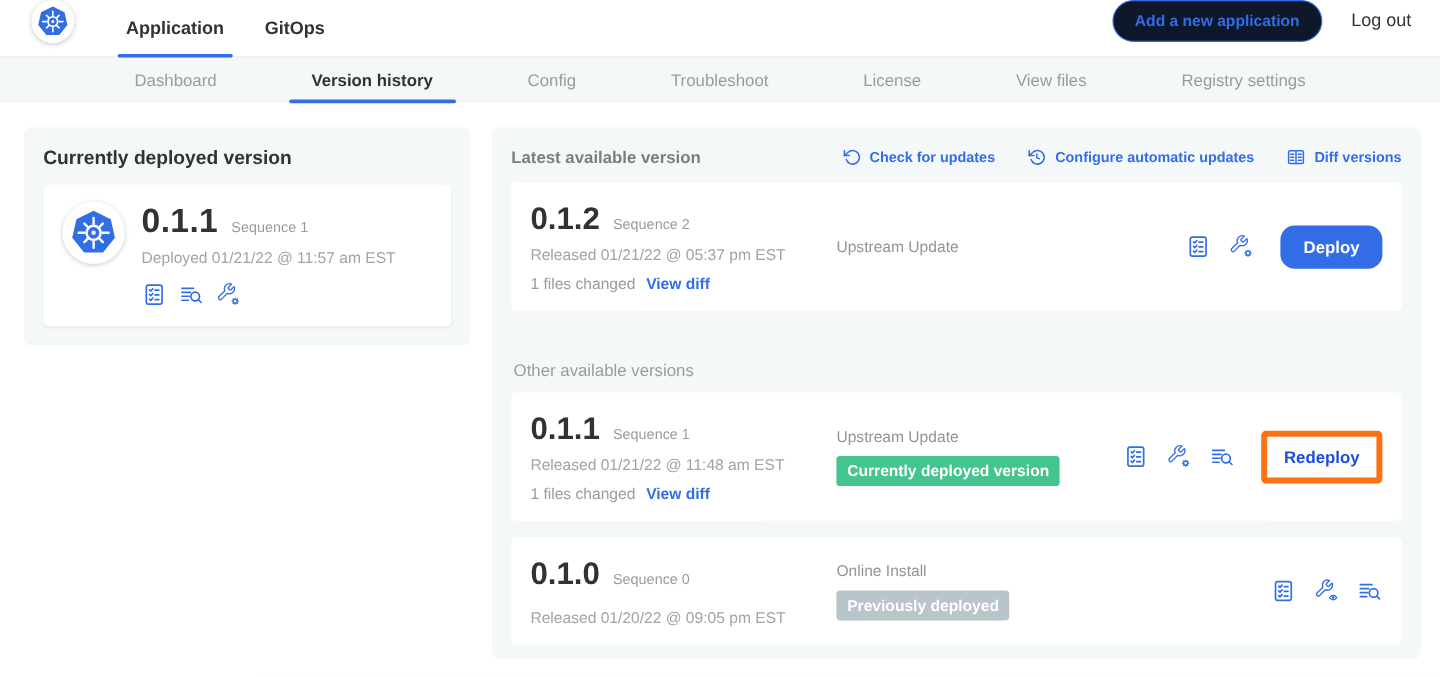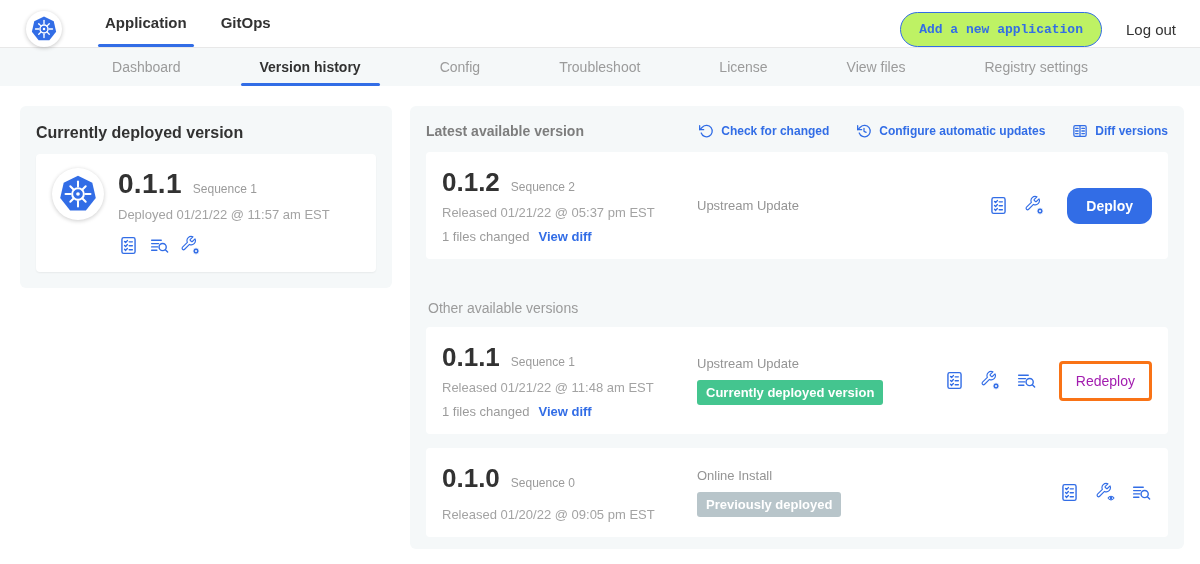--- a/index.html
+++ b/index.html
@@ -3,34 +3,34 @@
 <meta charset="utf-8">
 <style>
   * { box-sizing: border-box; }
   html,body { margin:0; padding:0; }
   body {
     width:1200px; height:564px; overflow:hidden;
     background:#ffffff; color:#323232;
     font-family:"Liberation Sans", sans-serif;
   }
   
-  .topbar { height:48px; display:flex; align-items:flex-end; padding:16px 24px 0 26px;
+  .topbar { height:48px; display:flex; align-items:flex-start; padding:0 24px 0 26px;
             background:#fff; border-bottom:1px solid #e8e8e8; }
   .logo-wrap { width:36px; height:36px; border-radius:50%; background:#fff;
                box-shadow:0 1px 4px rgba(0,0,0,.22); display:flex; align-items:center;
                justify-content:center; margin-right:26px; flex:none; }
   .logo-wrap svg { width:30px; height:30px; }
   .top-tab { font-size:15px; font-weight:700; color:#323232; padding:0 17px; height:48px;
              line-height:48px; position:relative; cursor:pointer; }
   .top-tab.active::after { content:""; position:absolute; left:10px; right:10px; bottom:0;
              height:3px; background:#326de6; border-radius:2px; }
   .top-right { margin-left:auto; display:flex; align-items:center; gap:24px; }
   .add-app-btn { border:1px solid #326de6; color:#326de6; font-weight:700; font-size:13px;
-             padding:9px 18px; border-radius:20px; background:#bef264; cursor:pointer;
-             font-family:Liberation Mono, monospace; }
+             padding:9px 18px; border-radius:20px; background:#0f172a; cursor:pointer;
+             font-family:Liberation Sans, sans-serif; }
   .logout { font-size:15px; color:#323232; cursor:pointer; }
   
   .subnav { height:38px; background:#f5f8f9; display:flex; justify-content:center;gap:21px; }
   .subnav-tab { font-size:14px; color:#9b9b9b; padding:0 29px; display:flex;
                 align-items:center; position:relative; cursor:pointer; white-space:nowrap; }
   .subnav-tab.active { color:#323232; font-weight:700; }
   .subnav-tab.active::after { content:""; position:absolute; left:10px; right:10px; bottom:0;
                 height:3px; background:#326de6; border-radius:2px; }
   
   .main { display:flex; align-items:flex-start; gap:18px; padding:20px 16px 0 20px; }
@@ -70,21 +70,21 @@
              align-items:flex-start; }
   .source-label { font-size:13px; font-weight:400; color:#949494; }
   .badge { font-size:13px; font-weight:700; color:#fff; padding:5px 9px; border-radius:3px; }
   .badge.success { background:#44c58f; }
   .badge.muted { background:#b8c5ca; }
   .row-right { display:flex; align-items:center; gap:15px; color:#326de6; margin-left:12px; }
   .row-right .ico { width:21px; height:21px; }
   .btn-primary { background:#326de6; color:#fff; border:none; font-weight:700; font-size:14px;
                  padding:10px 19px; border-radius:12px; cursor:pointer; margin-left:7px;
                  font-family:inherit; }
-  .btn-outline { background:#fff; color:#a21caf; border:3px solid #f97316; font-weight:400;
+  .btn-outline { background:#fff; color:#1d4ed8; border:5px solid #f97316; font-weight:700;
                  font-size:14px; padding:9px 14px; border-radius:4px; cursor:pointer;
                  margin-left:7px; font-family:inherit; }
   .other-header { font-size:14px; color:#9b9b9b; margin:41px 2px 11px; }
   .stack-gap { margin-top:14px; }
   .k8s-body { fill:#326de6; stroke:none; }
   .k8s-wheel { fill:none; stroke:#fff; stroke-width:1.1; stroke-linecap:round; }
 </style>
 </head>
 <body>
 
@@ -225,21 +225,21 @@
   </section>
 
   <section class="right-panel panel-bg">
     <div class="panel-head">
       <span class="panel-title">Latest available version</span>
       <div class="panel-actions">
         <span class="action-link">
           <svg class="ico" viewBox="0 0 24 24">
               <use href="#i-refresh"></use>
             </svg>
-          <span>Check for changed</span>
+          <span>Check for updates</span>
         </span>
         <span class="action-link">
           <svg class="ico" viewBox="0 0 24 24">
               <use href="#i-schedule"></use>
             </svg>
           <span>Configure automatic updates</span>
         </span>
         <span class="action-link">
           <svg class="ico" viewBox="0 0 24 24">
               <use href="#i-diff"></use>

